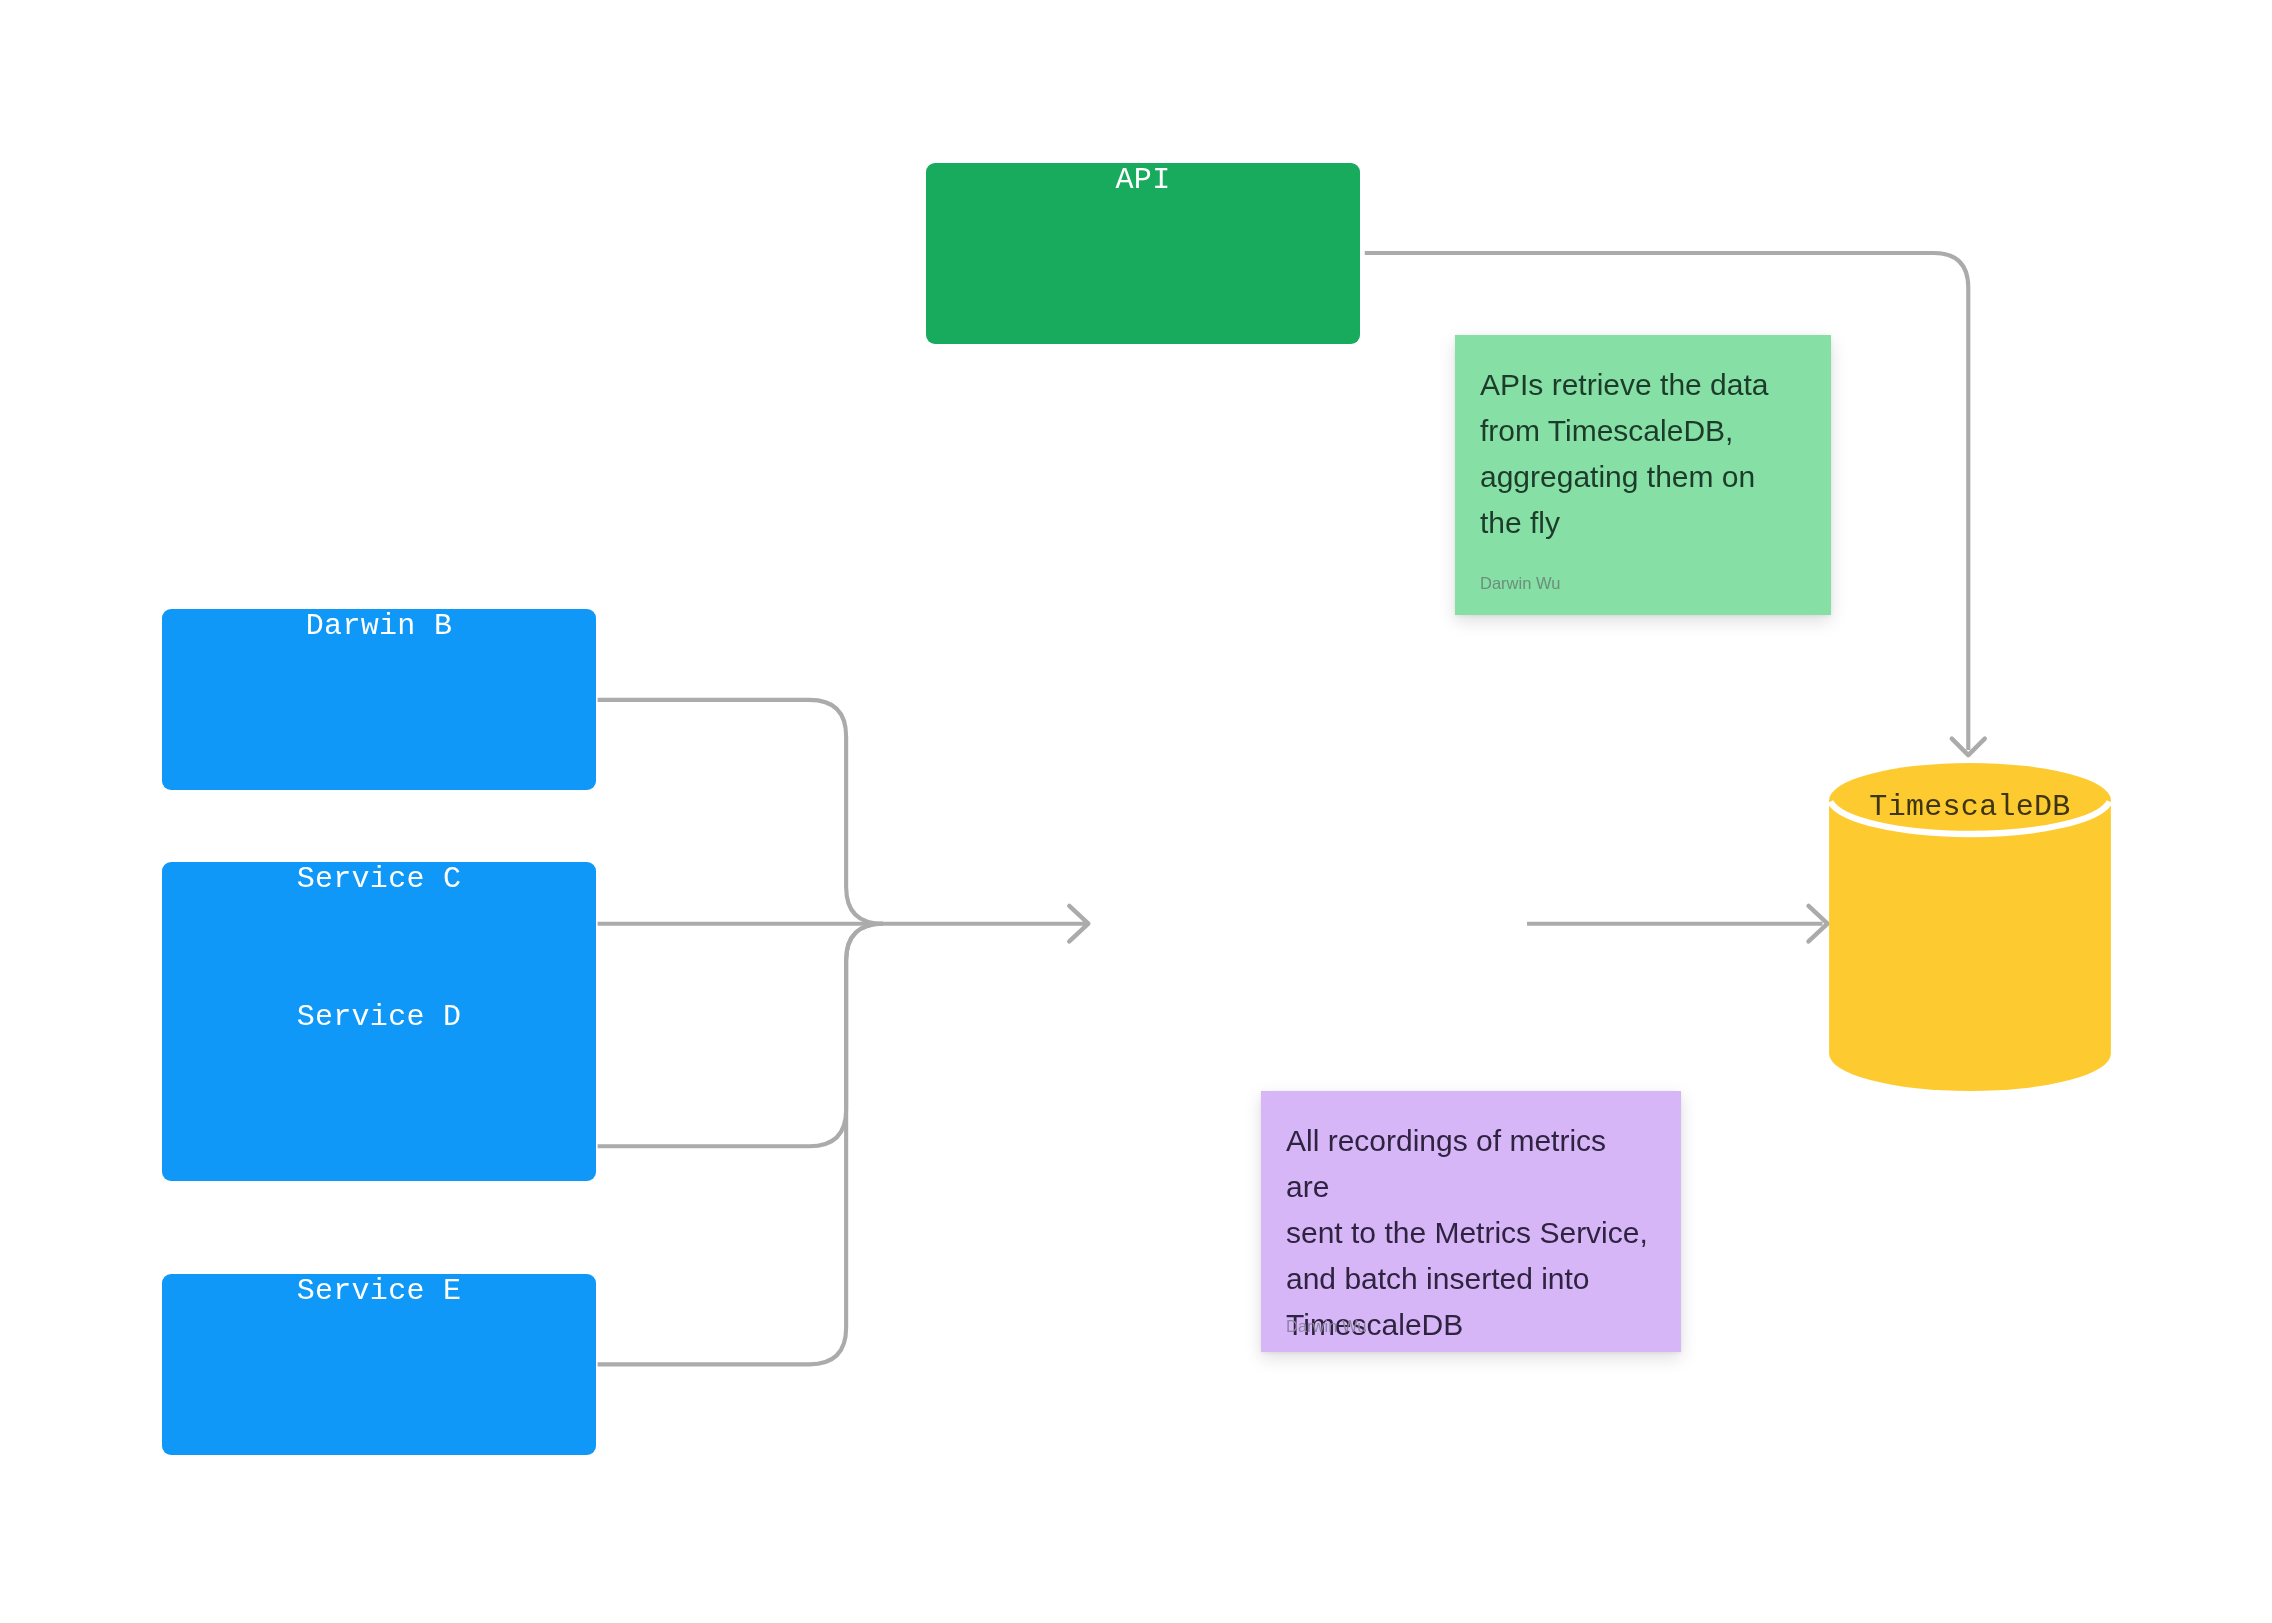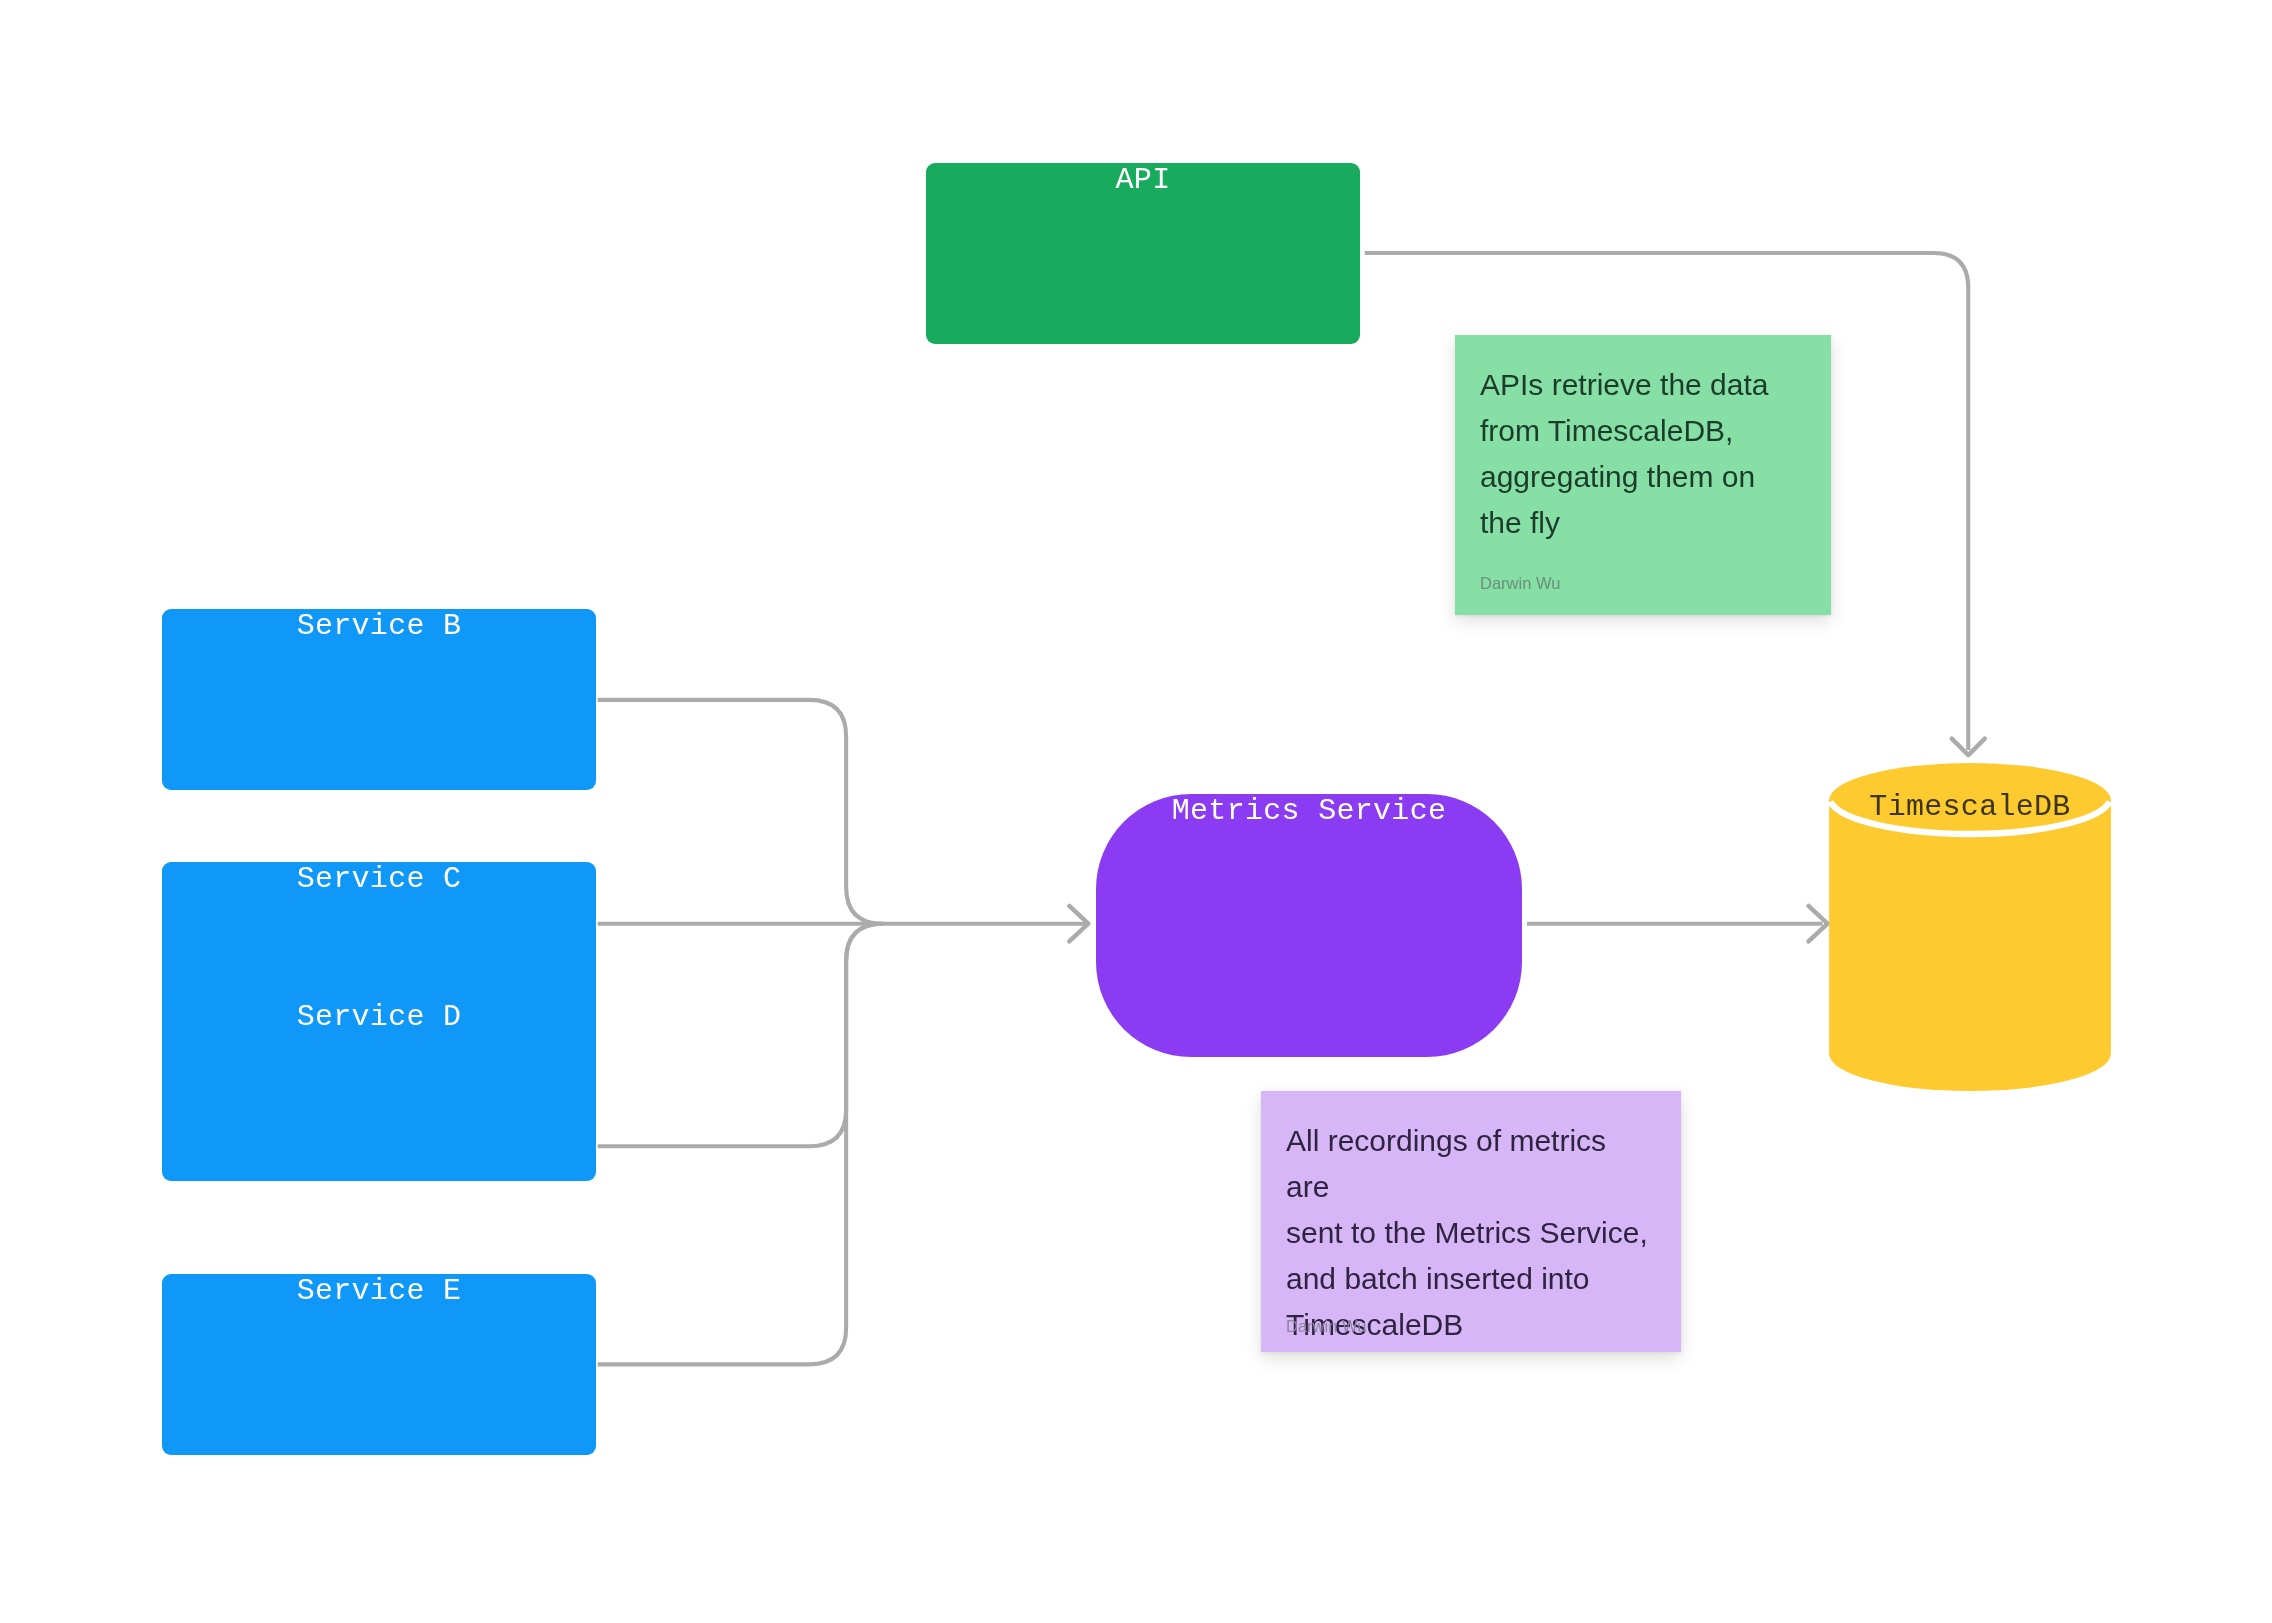--- a/index.html
+++ b/index.html
@@ -111,35 +111,32 @@
 
     <path d="M 2408 1457 H 2874"></path>
     <path class="arrowhead" d="M 2852 1429 L 2882 1457 L 2852 1485"></path>
   </svg>
 
   <div class="node rect-node node-api">
     <span class="label">API</span>
   </div>
 
   <div class="node rect-node node-service node-service-b">
-    <span class="label">Service B</span>
+    <span class="label">Darwin B</span>
   </div>
   <div class="node rect-node node-service node-service-c">
     <span class="label">Service C</span>
   </div>
   <div class="node rect-node node-service node-service-d">
     <span class="label">Service D</span>
   </div>
   <div class="node rect-node node-service node-service-e">
     <span class="label">Service E</span>
   </div>
 
-  <div class="node node-metrics">
-    <span class="label">Metrics Service</span>
-  </div>
 
   <div class="node node-cylinder">
     <svg width="282" height="328" viewBox="0 0 445 518" xmlns="http://www.w3.org/2000/svg">
       <path d="M 0 59 A 222.5 59 0 0 1 445 59 L 445 459 A 222.5 59 0 0 1 0 459 Z" fill="#FDCA30"></path>
       <path d="M 2 61 A 222.5 59 0 0 0 443 61" fill="none" stroke="#FFFFFF" stroke-width="10"></path>
     </svg>
     <span class="label">TimescaleDB</span>
   </div>
 
   <div class="note note-green">

